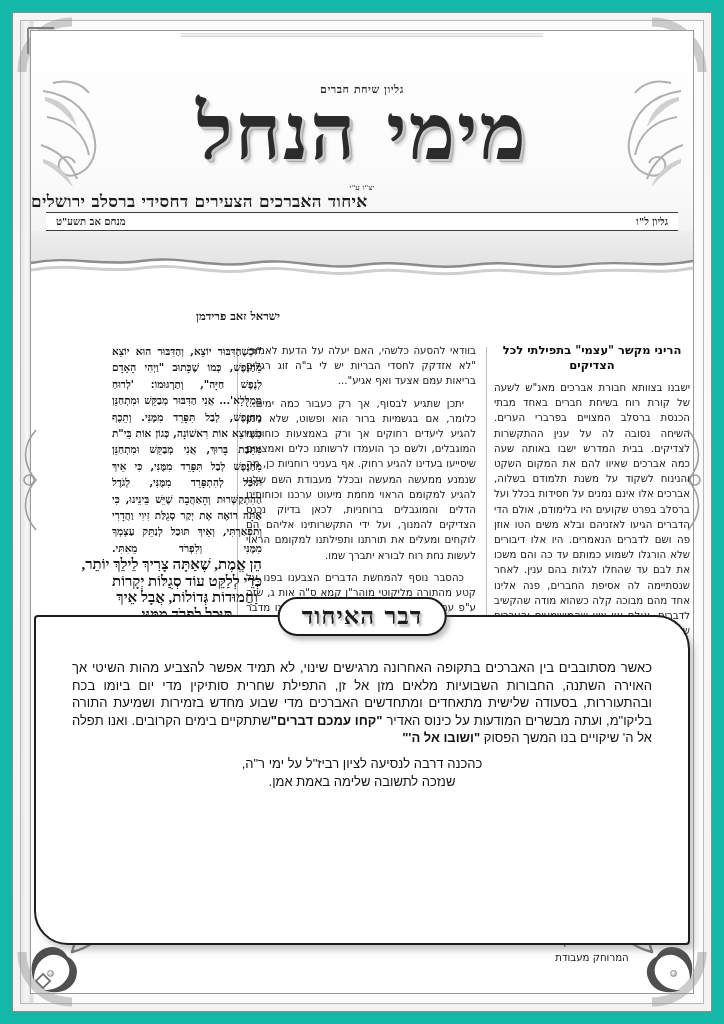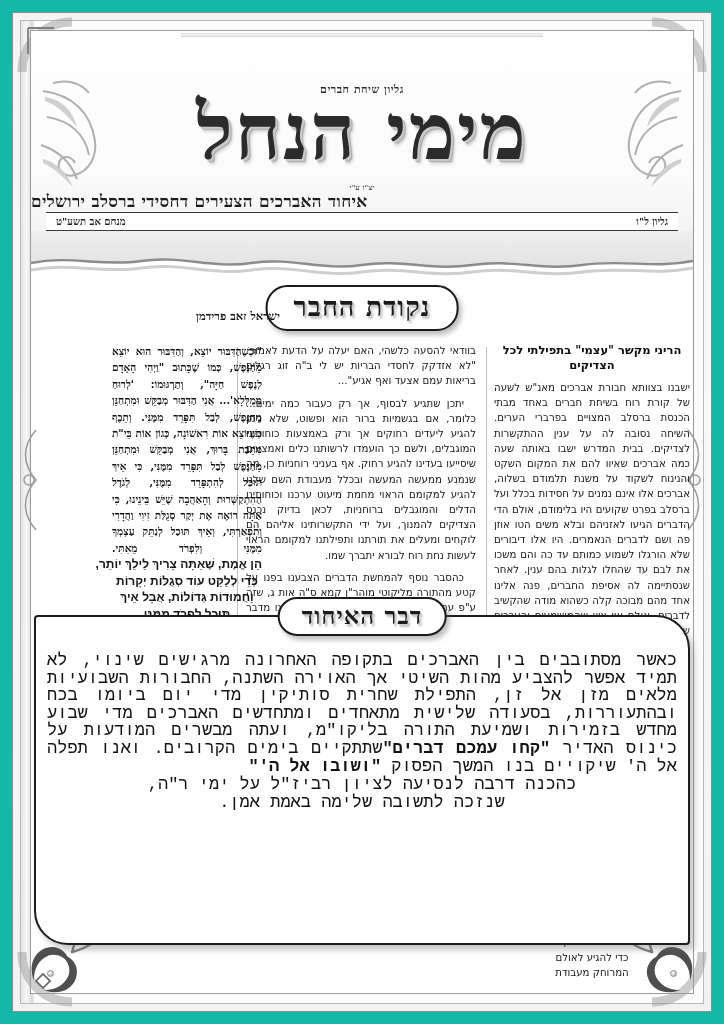--- a/index.html
+++ b/index.html
@@ -284,36 +284,36 @@
   
   #inset {
     position: absolute;
     left: 0; right: 0;
     top: 272px;
     height: 330px;
     border: 2.5px solid #1d1d1d;
     border-radius: 4px 34px 4px 34px;
     background: #ffffff;
     box-shadow: 4px 5px 6px rgba(110,110,110,.4);
-    padding: 34px 10px 12px;
+    padding: 34px 28px 12px;
   }
   #inset-pill-wrap {
     position: absolute;
     left: 50%; transform: translateX(-50%);
     top: -20px;
   }
   #inset .pill { padding: 3px 22px 5px; border-radius: 20px; }
   #inset .pill span { font-size: 24px; line-height: 27px; }
   #inset p {
-    font-family: Liberation Mono, monospace;
-    font-size: 17px;
+    font-family: Liberation Sans, sans-serif;
+    font-size: 13px;
     line-height: 17.6px;
     color: #121212;
     text-align: justify;
-    margin: 1px;
+    margin: 8px;
     text-indent: 0;
   }
   #inset p b { font-weight: bold; }
   #inset .center-tail { text-align: center; }
 </style>
 </head>
 <body>
 
 <div id="page">
 
@@ -474,59 +474,53 @@
       <path d="M0,22 C40,14 70,26 110,20 C150,14 180,28 220,22 C260,16 290,30 330,24
                C370,18 400,30 440,24 C480,18 510,30 550,24 C590,18 620,28 660,20" fill="none" stroke="#6a6a6a" stroke-width="2.4" opacity=".75"></path>
       <path d="M0,29 C40,21 70,33 110,27 C150,21 180,35 220,29 C260,23 290,37 330,31
                C370,25 400,37 440,31 C480,25 510,37 550,31 C590,25 620,35 660,27" fill="none" stroke="#cfcfcf" stroke-width="3"></path>
     </svg>
   </div>
 
   <div id="content">
 
     <div id="headline-row">
-      <div id="headline-wrap">
-        <div class="pill">
-          <span>נקודת החבר</span>
-        </div>
-      </div>
       <div id="byline">ישראל זאב פרידמן</div>
     </div>
 
     <div id="cols">
       <div class="vrule" id="vr1"></div>
       <div class="vrule" id="vr2"></div>
 
       <div class="col" id="col-right">
         <div class="lead">הריני מקשר "עצמי" בתפילתי לכל הצדיקים</div>
         <p class="body noind">ישבנו בצוותא חבורת אברכים מאנ"ש לשעה של קורת רוח בשיחת חברים באחד מבתי הכנסת ברסלב המצויים בפרברי הערים. השיחה נסובה לה על ענין ההתקשרות לצדיקים. בבית המדרש ישבו באותה שעה כמה אברכים שאיוו להם את המקום השקט והנינוח לשקוד על משנת תלמודם בשלוה, אברכים אלו אינם נמנים על חסידות בכלל ועל ברסלב בפרט שקועים היו בלימודם, אולם הדי הדברים הגיעו לאזניהם ובלא משים הטו אוזן פה ושם לדברים הנאמרים. היו אלו דיבורים שלא הורגלו לשמוע כמותם עד כה והם משכו את לבם עד שהחלו לגלות בהם ענין. לאחר שנסתיימה לה אסיפת החברים, פנה אלינו אחד מהם מבוכה קלה כשהוא מודה שהקשיב לדברים, אולם אין ציון שהמושמעים והערכים שנשמעו זה עתה בעיקר על העניין של ההתקשרות לצדיקים נשגבים מבינתו, ולא הצליח לרדת לעומקם...</p>
         <p class="body">הוא מעולה לא שמע על מושג זה שמנוגד לכאורה לאופן חינוכו והשקפת עולמו - שעל כל אחד לעמול ולהתייגע לחתור בכוחותיו העצמיים שחונן בהם בטבעו, תוך שאיפה מתמדת לגדול ולעמוד לרגע לייעוד הנכסף של 'גדול הדור'...</p>
         <p class="body">הוא ביקש, אם אפשר, ולו על קצה המזלג, לקבל הסבר כלשהו לסבר את אוזנו על ענין זה. נתנו לו להבין שלא ניתן להקיף את הנושא על רגל אחת בשעה מועטת, אולם נשתדל בס"ד להטעים אותו עד כמה שידינו מגעת.</p>
         <div class="tail">
           <div>תאר לך, פתחנו במשל מהחיים,</div>
           <div>שכנך הקרוב עומד לחתן הערב את</div>
           <div>בנו מחוץ לעיר, ואתה חש חובה</div>
           <div>אישית לקחת חלק להשתתף</div>
           <div>בשמחתו לאחל לו</div>
           <div>מטיטב ברכותיך.</div>
-          <div>כדי להגיע לאולם</div>
           <div>המרוחק מעבודת</div>
         </div>
       </div>
 
       <div class="col" id="col-mid">
         <p class="body noind">בוודאי להסעה כלשהי, האם יעלה על הדעת לאמור: "לא אזדקק לחסדי הבריות יש לי ב"ה זוג רגלים בריאות עמם אצעד ואף אגיע"...</p>
         <p class="body">יתכן שתגיע לבסוף, אך רק כעבור כמה ימים... כלומר, אם בגשמיות ברור הוא ופשוט, שלא ניתן להגיע ליעדים רחוקים אך ורק באמצעות כוחותינו המוגבלים, ולשם כך הועמדו לרשותנו כלים ואמצעים שיסייעו בעדינו להגיע רחוק. אף בעניני רוחניות כן, מה שנמנע ממעשה המעשה ובכלל מעבודת השם שלנו להגיע למקומם הראוי מחמת מיעוט ערכנו וכוחותינו הדלים והמוגבלים ברוחניות, לכאן בדיוק נכנס הצדיקים להמנוך, ועל ידי התקשרותינו אליהם הם לוקחים ומעלים את תורתנו ותפילתנו למקומם הראוי לעשות נחת רוח לבורא יתברך שמו.</p>
         <p class="body">כהסבר נוסף להמחשת הדברים הצבענו בפנו על קטע מהתורה מליקוטי מוהר"ן קמא ס"ה אות ג, שזה ע"פ עתה למדנו בצוותא בדיבוק חברים, רבינו מדבר שם על ענין התקשרות ההתאחדות כל חלקי התפילה וזה לשונו:</p>
       </div>
 
       <div class="col" id="col-left">
         <div style="width:150px; margin-right:0;">
           <p class="nikud nikud-just">"וּכְשֶׁהַדִּבּוּר יוֹצֵא, וְהַדִּבּוּר הוּא יוֹצֵא מֵהַנֶּפֶשׁ, כְּמוֹ שֶׁכָּתוּב "וַיְהִי הָאָדָם לְנֶפֶשׁ חַיָּה", וְתַרְגּוּמוֹ: 'לְרוּחַ מְמַלְּלָא'... אֲנִי הַדִּבּוּר מְבַקֵּשׁ וּמִתְחַנֵּן מֵהַנֶּפֶשׁ, לְבַל תִּפָּרֵד מִמֶּנִּי. וְתֵכֶף כְּשֶׁיּוֹצֵא אוֹת רִאשׁוֹנָה, כְּגוֹן אוֹת בֵּי"ת מִתֵּבַת בָּרוּךְ, אֲנִי מְבַקֵּשׁ וּמִתְחַנֵּן מֵהַנֶּפֶשׁ לְבַל תִּפָּרֵד מִמֶּנִּי, כִּי אֵיךְ תּוּכַל לְהִתְפָּרֵד מִמֶּנִּי, לְגֹדֶל הַהִתְקַשְּׁרוּת וְהָאַהֲבָה שֶׁיֵּשׁ בֵּינֵינוּ, כִּי אַתָּה רוֹאֶה אֶת יְקַר סְגֻלַּת זִיוִי וַהֲדָרִי וְתִפְאַרְתִּי, וְאֵיךְ תּוּכַל לְנַתֵּק עַצְמְךָ מִמֶּנִּי וְלִפְרֹד מֵאִתִּי.</p>
-          <div class="tail" style="font-family:Liberation Sans, sans-serif;font-weight:bold;font-size:12px;line-height:16.4px;">
+          <div class="tail" style="font-family:Liberation Serif, serif;font-weight:bold;font-size:15px;line-height:16.4px;">
             <div>הֵן אֱמֶת, שֶׁאַתָּה צָרִיךְ לֵילֵךְ יוֹתֵר,</div>
             <div>כְּדֵי לְלַקֵּט עוֹד סְגֻלּוֹת יְקָרוֹת</div>
             <div>וַחֲמוּדוֹת גְּדוֹלוֹת, אֲבָל אֵיךְ</div>
             <div>תּוּכַל לִפְרֹד מִמֶּנִּי</div>
             <div>וְלִשְׁכַּח אוֹתִי, עַל כָּל</div>
             <div>פָּנִים תִּרְאֶה שֶׁבְּכָל</div>
             <div>מָקוֹם שֶׁתֵּלֵךְ</div>
           </div>
         </div>
       </div>

